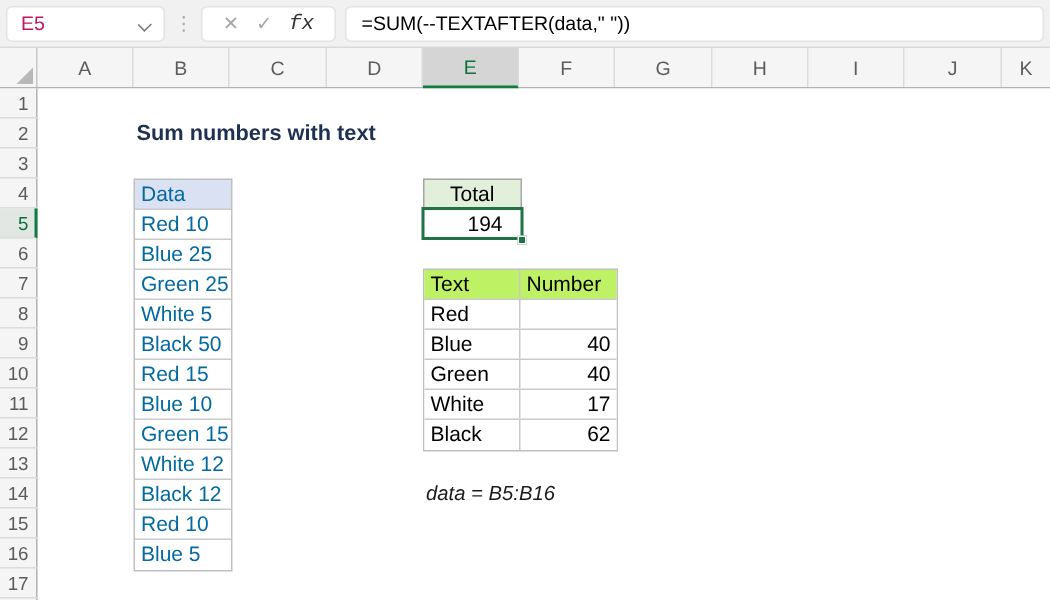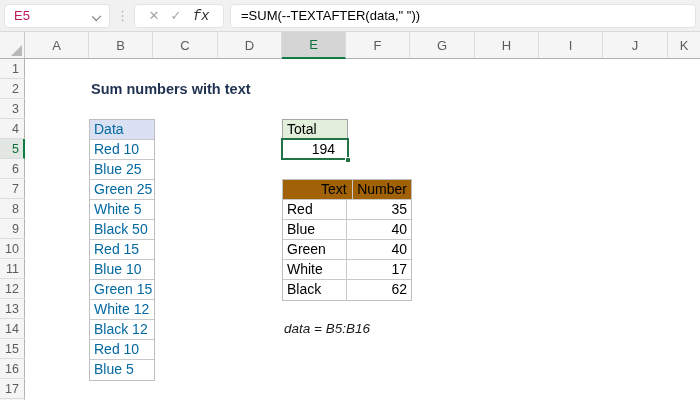--- a/index.html
+++ b/index.html
@@ -91,21 +91,21 @@
     position: absolute; left: 63px; top: 60px; width: 66px;
     border: 1px solid #bfbfbf;
   }
   .data-table .cell { border-bottom: 1px solid #c9c9c9; padding-left: 4px; background: #fff; }
   .data-table .cell:last-child { border-bottom: none; }
   .data-table .hdr { background: #d9e1f2; }
 
   .total-hdr {
     position: absolute; left: 256px; top: 60px; width: 66px; height: 20px;
     background: #e2efda; border: 1px solid #a6a6a6;
-    padding-left: 4px; font-size: 14px; line-height: 18px; color: #000;
+    padding-left: 17px; font-size: 14px; line-height: 18px; color: #000;
   }
   .total-cell {
     position: absolute; left: 255px; top: 79px; width: 68px; height: 22px;
     background: #fff; border: 2px solid #217346;
     font-size: 14px; line-height: 18px; text-align: right; padding-right: 12px; color: #000;
   }
   .fill-handle {
     position: absolute; left: 319px; top: 98px; width: 6px; height: 6px;
     background: #217346; border: 1px solid #fff;
   }
@@ -116,21 +116,21 @@
   }
   .summary-row { display: flex; height: 20px; border-bottom: 1px solid #c9c9c9; background: #fff; }
   .summary-row:last-child { border-bottom: none; }
   .summary-row .c1 {
     width: 64px; border-right: 1px solid #c9c9c9; padding-left: 4px;
     font-size: 14px; line-height: 19px;
   }
   .summary-row .c2 {
     flex: 1; padding: 0 4px; font-size: 14px; line-height: 19px; text-align: right;
   }
-  .summary-row.hdr-row { background: #a16207; padding-left: 34px; }
+  .summary-row.hdr-row { background: #bef264; }
   .summary-row.hdr-row .c2 { text-align: left; }
 
   .note {
     position: absolute; left: 258px; top: 260px; height: 20px; line-height: 20px;
     font-style: italic; font-size: 13.5px; color: #1a1a1a;
   }
 </style>
 </head>
 <body>
 
@@ -213,21 +213,20 @@
     <div class="total-cell">194</div>
     <div class="fill-handle"></div>
 
     <div class="summary-table">
       <div class="summary-row hdr-row">
         <div class="c1">Text</div>
         <div class="c2">Number</div>
       </div>
       <div class="summary-row">
         <div class="c1">Red</div>
-        <div class="c2">35</div>
       </div>
       <div class="summary-row">
         <div class="c1">Blue</div>
         <div class="c2">40</div>
       </div>
       <div class="summary-row">
         <div class="c1">Green</div>
         <div class="c2">40</div>
       </div>
       <div class="summary-row">

